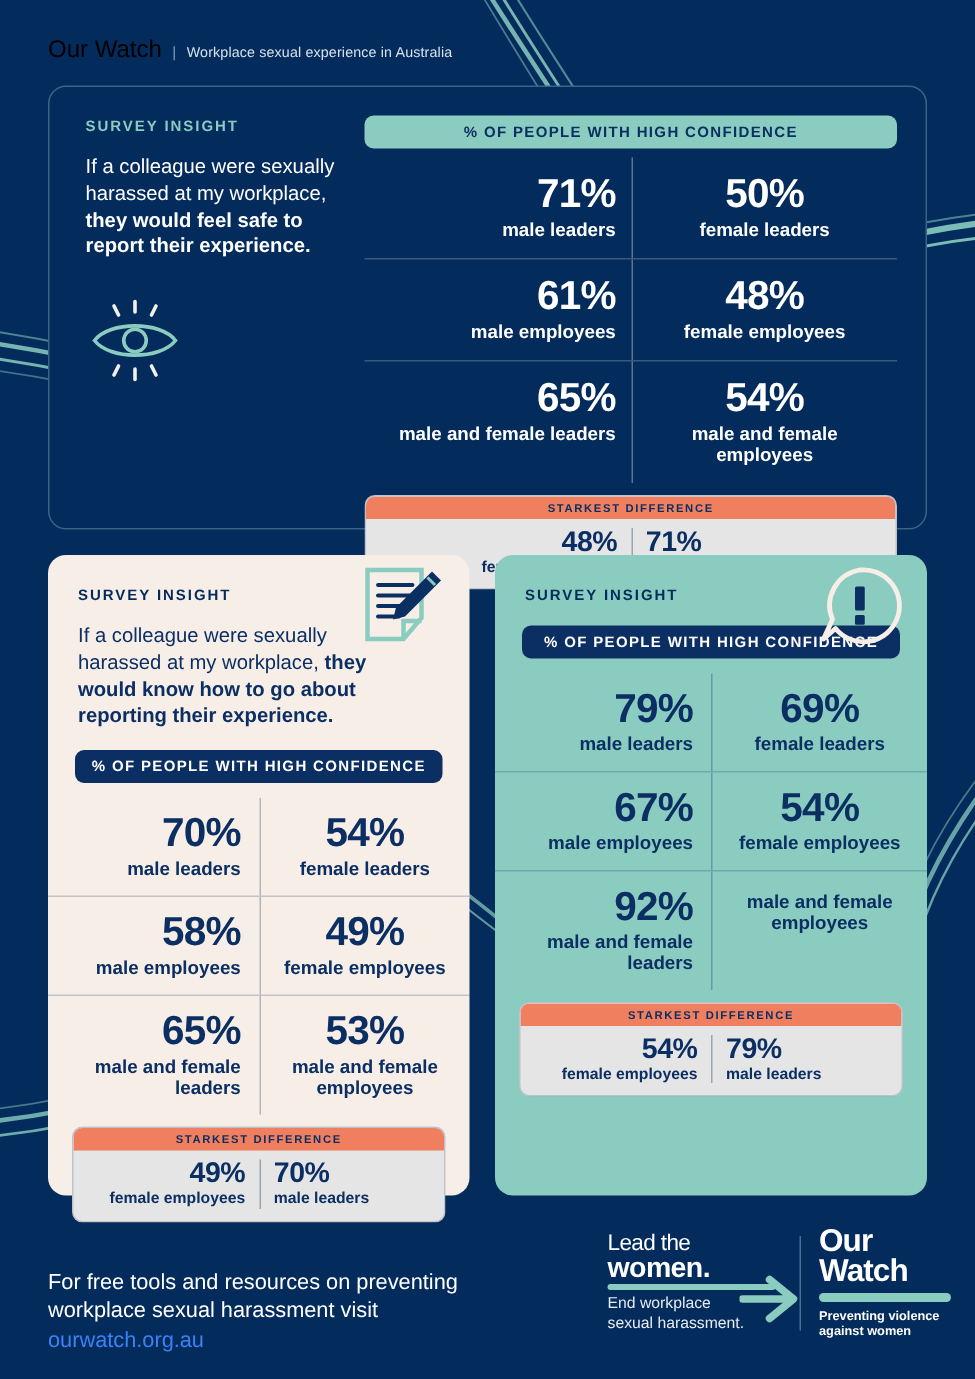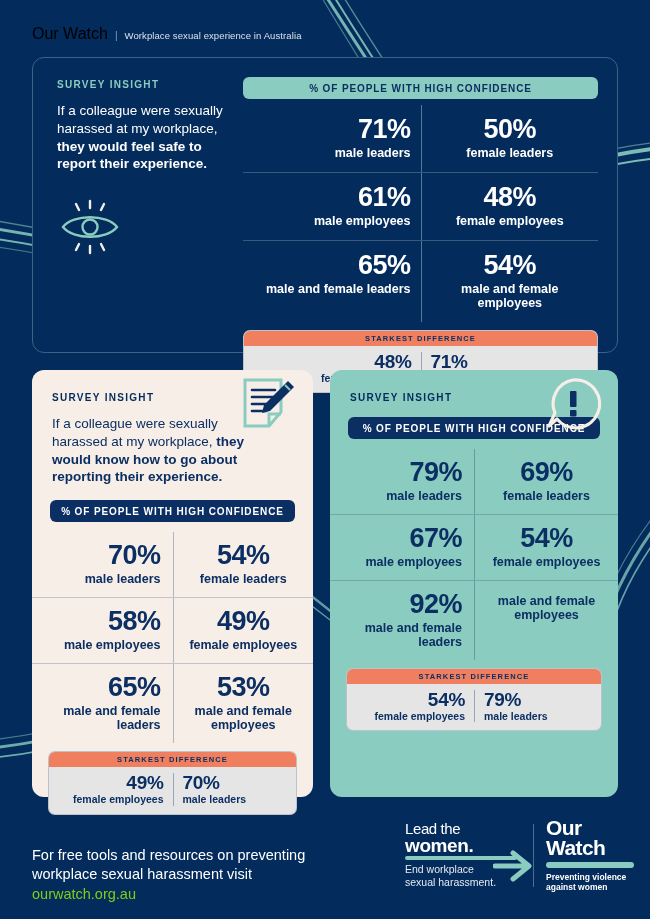--- a/index.html
+++ b/index.html
@@ -106,21 +106,21 @@
   .bl .bcard-rows .stat-cell, .br .bcard-rows .stat-cell { padding: 10px 12px 11px; }
   .bcard-stark { margin: 8px 16px 0; }
 
   .corner-icon { position: absolute; right: 16px; top: 6px; }
 
   
   .footer-text {
     position: absolute; left: 32px; top: 835px; width: 340px; z-index: 3;
     font-size: 14.5px; font-weight: normal; line-height: 1.34; color: #FFFFFF; margin-top: 11px;
   }
-  .footer-text .url { color: #84cc16; display: block; }
+  .footer-text .url { color: #3b82f6; display: block; }
 
   .footer-logos { position: absolute; right: 12px; top: 818px; display: flex; align-items: center; z-index: 3; }
   .lead-logo { position: relative; padding-right: 14px; width: 128px; }
   .lead-l1 { font-size: 15px; font-weight: normal; color: #FFFFFF; line-height: .98; letter-spacing: -.4px; }
   .lead-l2 { font-size: 19px; font-weight: bold; color: #FFFFFF; line-height: .98; letter-spacing: -.4px; position: relative; z-index: 2; }
   .lead-underline { height: 4px; background: #8ACCC0; border-radius: 2px; margin: 1px 0 3px; width: 112px; }
   .lead-sub { font-size: 10.5px; color: #E6ECF2; line-height: 1.22; }
   .lead-arrow { position: absolute; right: -2px; top: 26px; }
   .logo-sep { width: 1px; align-self: stretch; background: #4C6E92; margin: 6px 12px 6px 0; }
   .ow-logo { width: 92px; }

